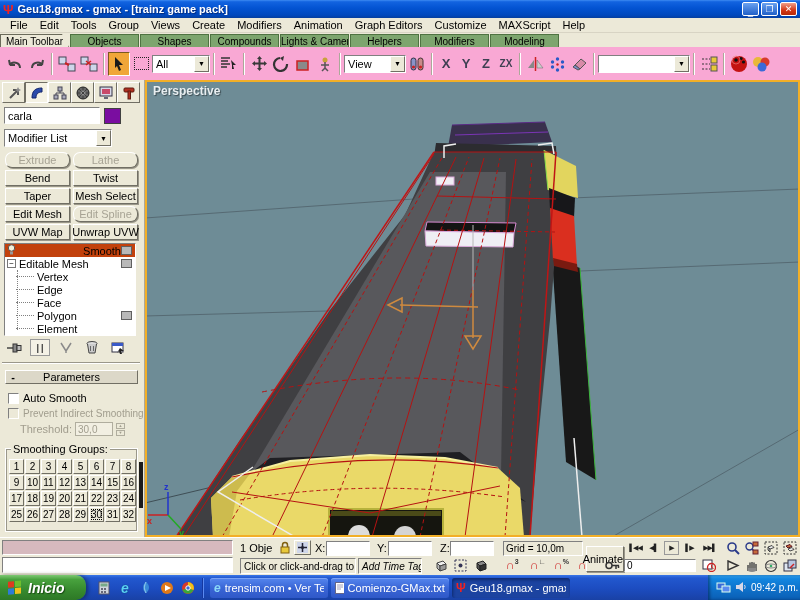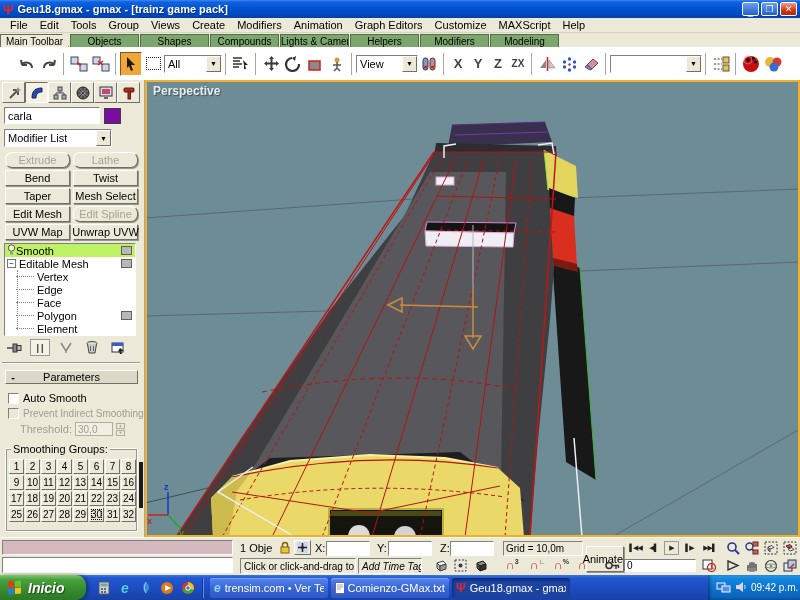--- a/index.html
+++ b/index.html
@@ -20,21 +20,21 @@
   
   .menubar { height:15px; background:#ece9d8; display:flex; align-items:center; padding-left:4px; border-bottom:1px solid #d8d4c4; }
   .menu-item { padding:0 6px; font-size:11px; color:#000; white-space:nowrap; }
   .tabbar { height:14px; background:#ece9d8; display:flex; align-items:flex-end; }
   .tab { width:69px; height:13px; font-size:10px; text-align:center; line-height:13px; color:#000;
     background:#7da56e; border:1px solid #4f7342; border-bottom:none; margin-right:1px;
     overflow:hidden; white-space:nowrap; }
   .tab.active { background:#ece9d8; border-color:#6a6a5a; clip-path:polygon(0 0,calc(100% - 7px) 0,100% 100%,0 100%);margin-top:8px; }
 
   
-  .toolbar { height:33px; background:#ffffff; display:flex; align-items:center; padding:0 16px; gap:0; }
+  .toolbar { height:33px; background:#f9a8d4; display:flex; align-items:center; padding:0 4px; gap:0; }
   .tbtn { min-width:22px; height:24px; display:flex; align-items:center; justify-content:center; border:1px solid transparent; }
   .tbtn.pressed { background:#f0a638; border-color:#7a5a20 #fff #fff #7a5a20; }
   .tsep { width:2px; height:22px; border-left:1px solid #aca899; border-right:1px solid #fff; margin:0 3px; }
   .dd { height:18px; background:#fff; border:1px solid; border-color:#808080 #fff #fff #808080; display:flex; align-items:center; font-size:11px; }
   .dd .dtext { padding:0 3px; flex:1; white-space:nowrap; overflow:hidden; }
   .dd .darrow { width:15px; height:16px; background:#ece9d8; border:1px solid; border-color:#fff #716f64 #716f64 #fff;
     font-size:7px; display:flex; align-items:center; justify-content:center; color:#000; }
   .axisbtn { width:20px; height:20px; font-weight:bold; font-size:13px; color:#3f3f52; display:flex; align-items:center; justify-content:center; }
 
   
@@ -48,21 +48,21 @@
   .namerow { position:absolute; top:27px; left:4px; display:flex; gap:4px; align-items:center; }
   .namefield { width:96px; height:17px; border:1px solid; border-color:#808080 #fff #fff #808080; font-size:11px; padding:0 3px; background:#fff; font-family:inherit; }
   .swatch { width:17px; height:16px; border:1px solid #404040; }
   .modlist { position:absolute; top:49px; left:4px; width:108px; }
   .btngrid { position:absolute; top:72px; left:5px; width:135px; display:grid; grid-template-columns:65px 65px; gap:2px 3px; }
   .mbtn { height:16px; background:#ece9d8; border:1px solid; border-color:#fff #716f64 #716f64 #fff; font-size:11px;
     display:flex; align-items:center; justify-content:center; color:#000; box-shadow:1px 1px 0 #9a978a; white-space:nowrap; }
   .mbtn.disabled { color:#a7a394;border-radius:7px; }
   .stackbox { position:absolute; top:163px; left:4px; width:132px; height:93px; background:#fff; border:1px solid; border-color:#808080 #fff #fff #808080; overflow:hidden; }
   .stack-row { height:13px; display:flex; align-items:center; font-size:11px; padding:0 2px; position:relative; color:#000; }
-  .stack-row.selected { background:#bef264; }
+  .stack-row.selected { background:#c2410c;text-align:right; }
   .stack-row .lbl { flex:1; white-space:nowrap; overflow:hidden; }
   .sq { width:11px; height:9px; background:#b8b8b8; border:1px solid #606060; margin-right:1px; }
   .expander { width:9px; height:9px; border:1px solid #777; font-size:8px; line-height:7px; text-align:center; margin-right:3px; background:#fff; }
   .tree { width:18px; border-bottom:1px dotted #808080; margin:0 3px 0 9px; }
   .treeline { position:absolute; left:12px; top:26px; height:60px; border-left:1px dotted #808080; }
   .stacktools { position:absolute; top:259px; left:4px; display:flex; gap:6px; align-items:center; }
   .stool { width:20px; height:17px; display:flex; align-items:center; justify-content:center; }
   .pdivider { position:absolute; top:282px; left:2px; width:138px; border-top:1px solid #9a978a; border-bottom:1px solid #fff; }
   .rollout { position:absolute; top:290px; left:5px; width:133px; height:14px; background:#dcd8c8; border:1px solid; border-color:#fff #716f64 #716f64 #fff;
     font-size:11px; display:flex; align-items:center; }

